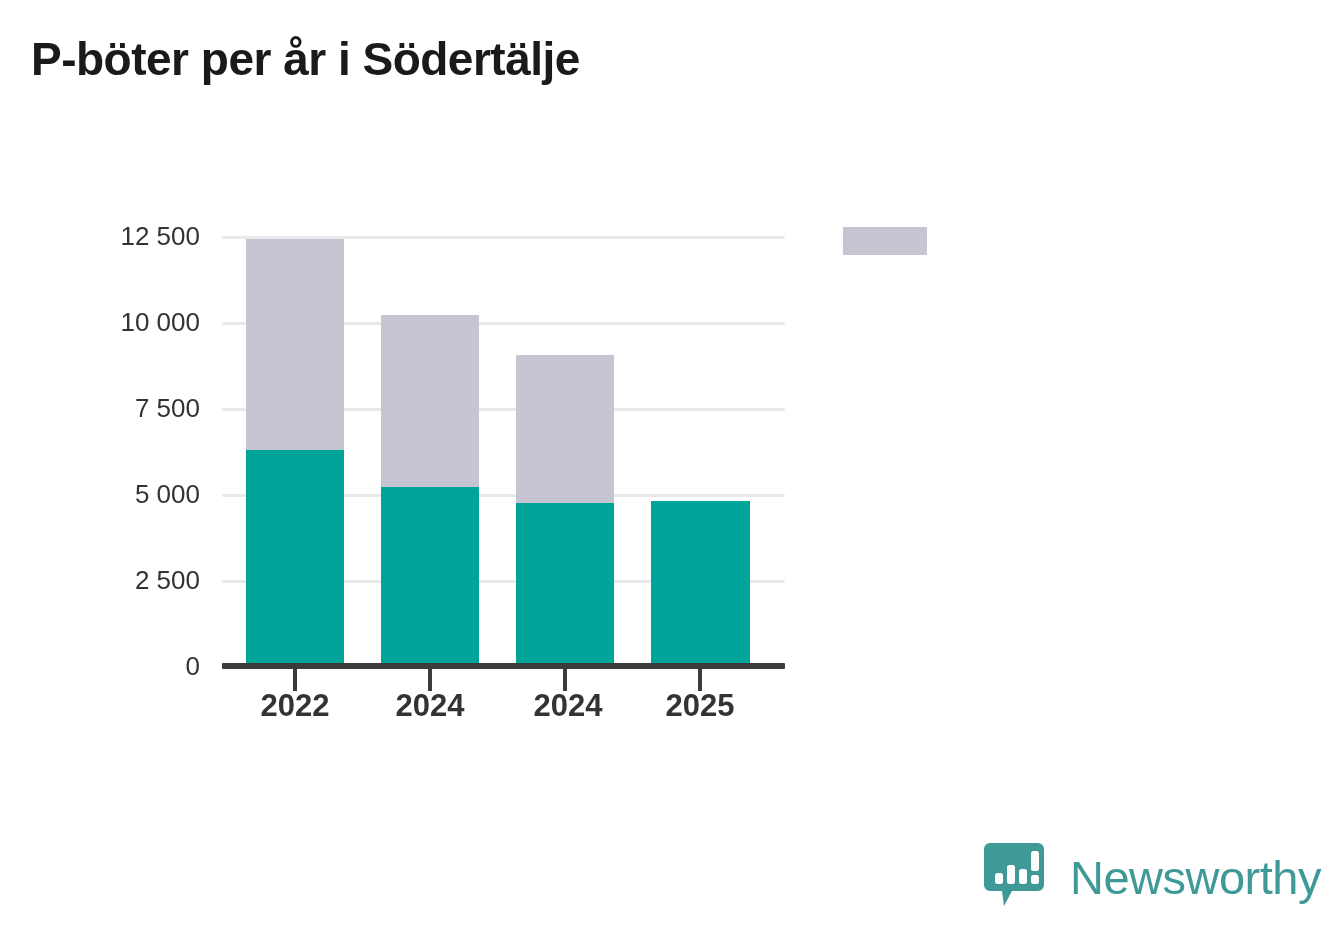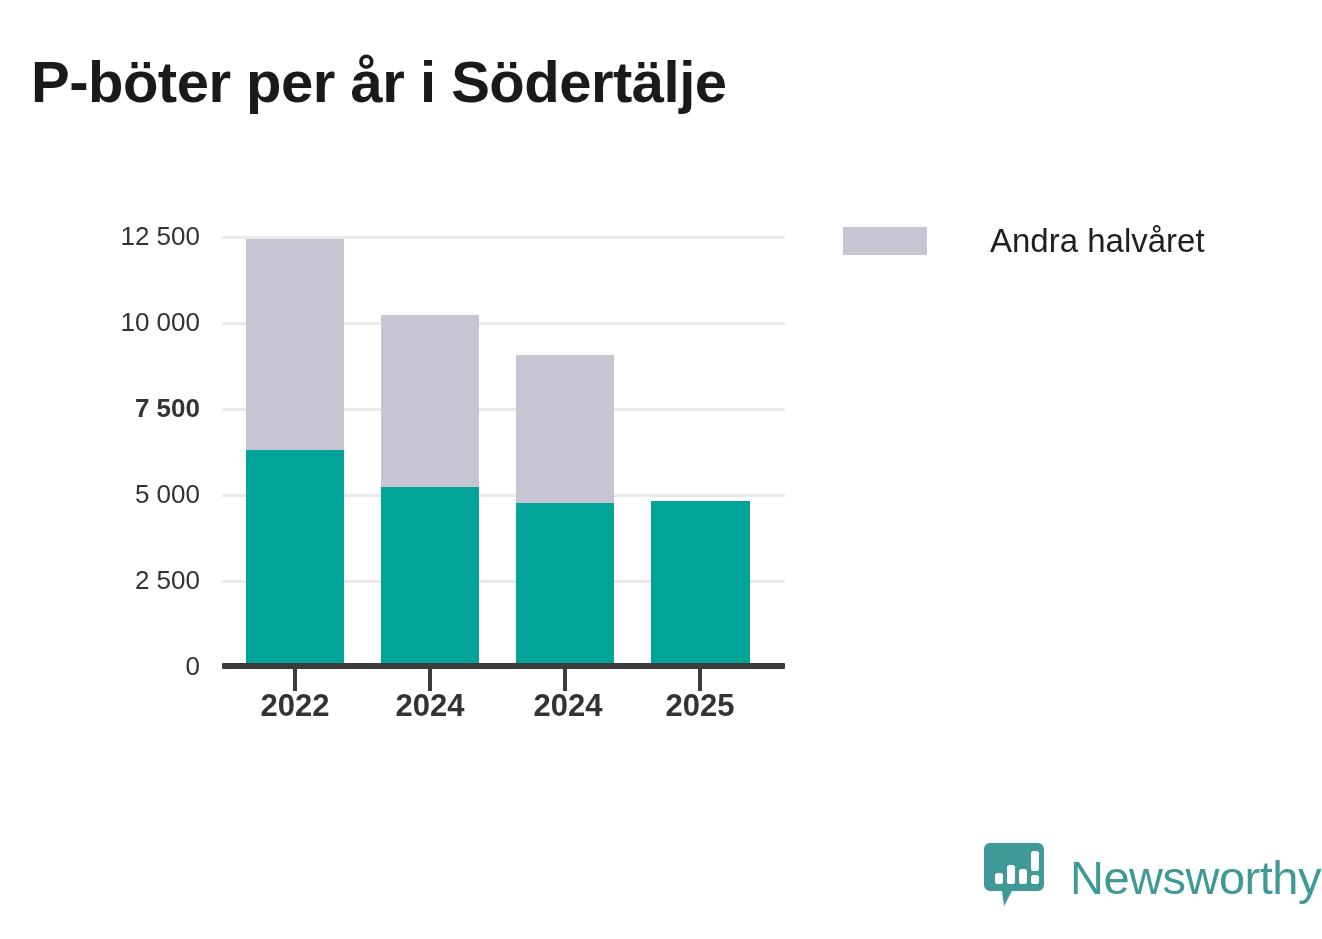--- a/index.html
+++ b/index.html
@@ -13,27 +13,26 @@
     font-family: "DejaVu Sans", "Liberation Sans", sans-serif;
     overflow: hidden;
     position: relative;
   }
 
   
   #chart-title {
     position: absolute;
     left: 31px;
     top: 32px;
-    font-size: 58px;
+    font-size: 46px;
     font-weight: bold;
     color: #1a1a1a;
     letter-spacing: -0.5px;
     white-space: nowrap;
     font-family: "Liberation Sans", sans-serif;
-    margin-top: 16px;
   }
 
   
   #plot-area {
     position: absolute;
     left: 222px;
     top: 236px;
     width: 563px;
     height: 430px;
   }
@@ -148,21 +147,21 @@
   }
 </style>
 </head>
 <body>
 
 <div id="chart-title">P-böter per år i Södertälje</div>
 
 <div id="y-axis-labels">
   <div class="y-label" style="top:236px;">12 500</div>
   <div class="y-label" style="top:322px;">10 000</div>
-  <div class="y-label" style="top:408px;font-weight:bold;">7 500</div>
+  <div class="y-label" style="top:408px;">7 500</div>
   <div class="y-label" style="top:494px;">5 000</div>
   <div class="y-label" style="top:580px;">2 500</div>
   <div class="y-label" style="top:666px;">0</div>
 </div>
 
 <div id="plot-area">
 
   <div class="gridline" style="top:0px;"></div>
   <div class="gridline" style="top:86px;"></div>
   <div class="gridline" style="top:172px;"></div>
@@ -188,21 +187,20 @@
 <div class="x-tick-mark" style="left:698px;"></div>
 
 <div class="x-label" style="left:235px; width:120px;">2022</div>
 <div class="x-label" style="left:370px; width:120px;">2024</div>
 <div class="x-label" style="left:508px; width:120px;text-align:center;">2024</div>
 <div class="x-label" style="left:640px; width:120px;">2025</div>
 
 <div id="legend">
   <div class="legend-row">
     <span class="legend-swatch gray"></span>
-    <span class="legend-text">Andra halvåret</span>
   </div>
 </div>
 
 <div id="footer-logo">
   <span id="logo-mark">
     <svg width="60" height="64" viewBox="0 0 60 64" xmlns="http://www.w3.org/2000/svg">
       <path d="M6 0 H54 A6 6 0 0 1 60 6 V42 A6 6 0 0 1 54 48 H28 L20 63 L18 48 H6 A6 6 0 0 1 0 42 V6 A6 6 0 0 1 6 0 Z" fill="#3f9a97"></path>
       <rect x="11" y="30" width="8" height="11" rx="2.5" fill="#ffffff"></rect>
       <rect x="23" y="22" width="8" height="19" rx="2.5" fill="#ffffff"></rect>
       <rect x="35" y="26" width="8" height="15" rx="2.5" fill="#ffffff"></rect>

